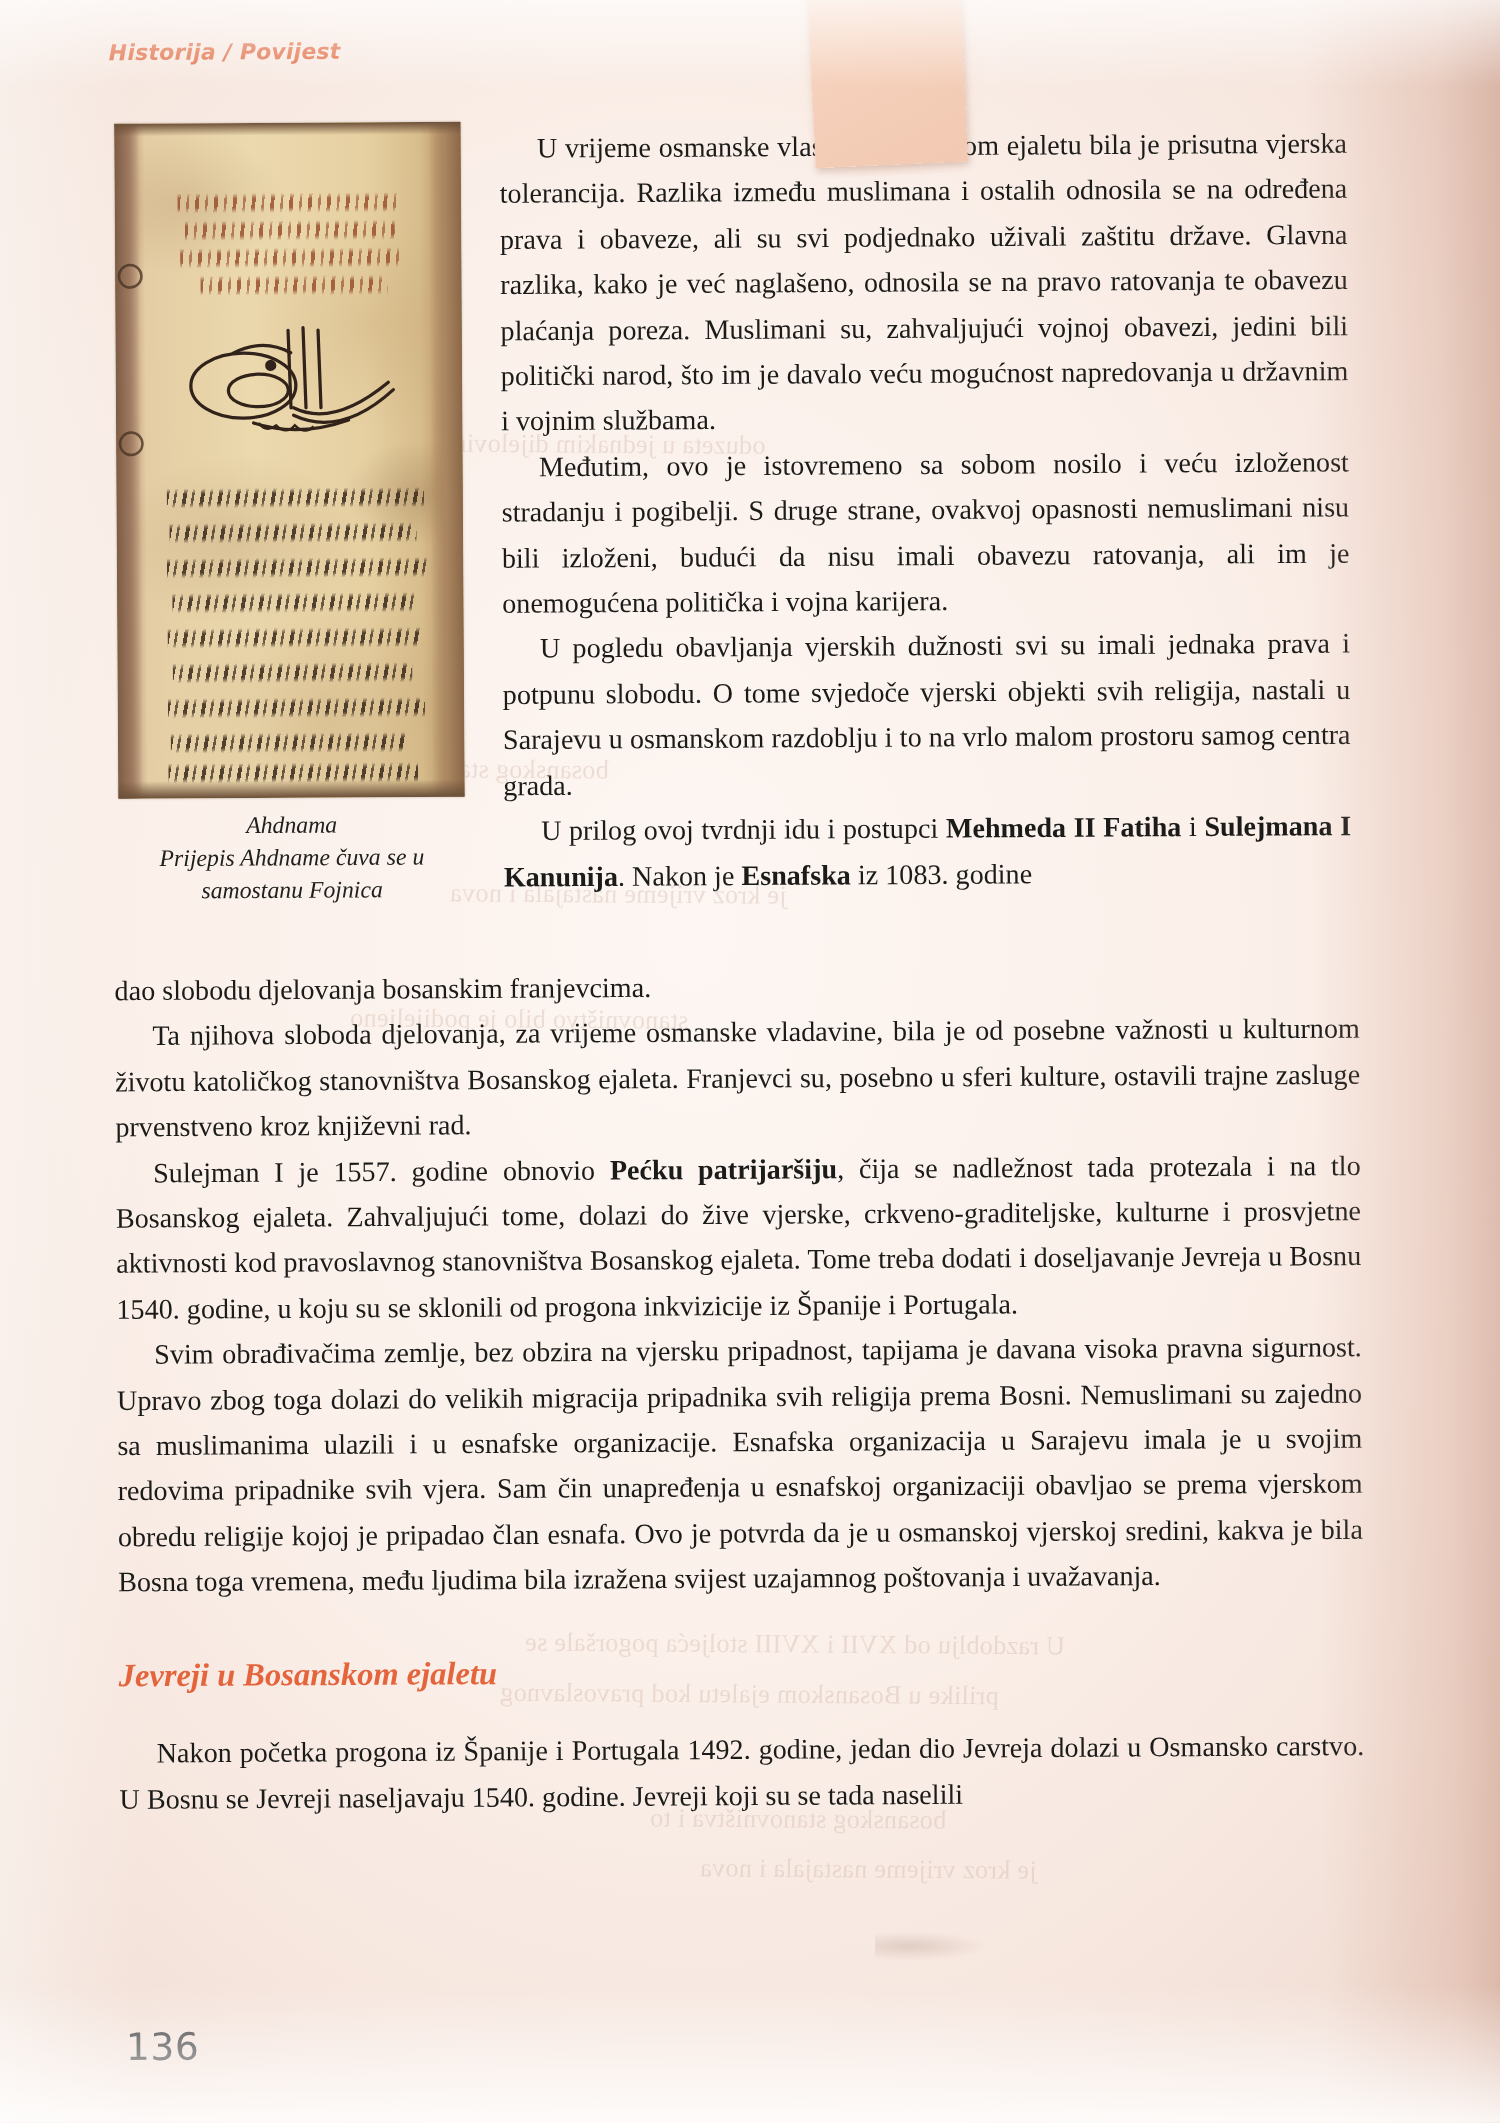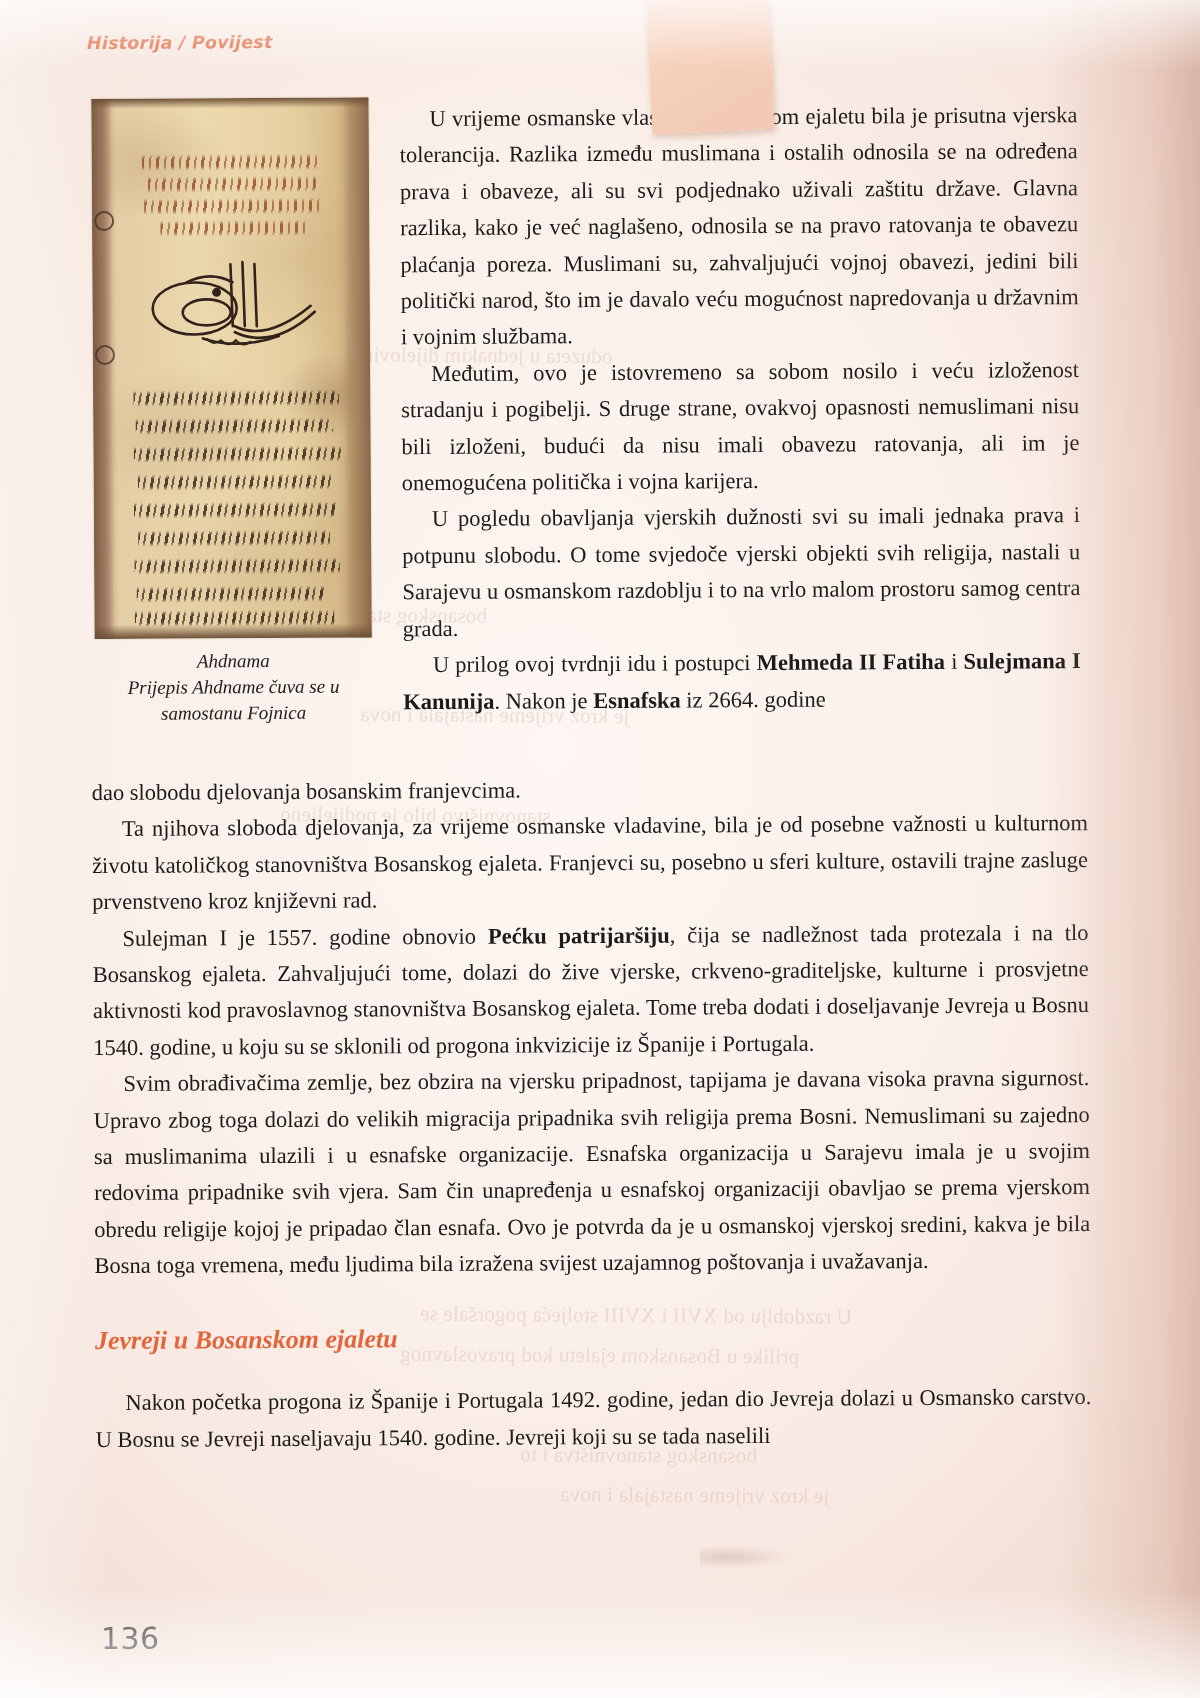--- a/index.html
+++ b/index.html
@@ -323,21 +323,21 @@
         <div>Ahdnama</div>
         <div>Prijepis Ahdname čuva se u</div>
         <div>samostanu Fojnica</div>
       </div>
     </div>
 
     <div class="col-right">
       <p class="para">U vrijeme osmanske vlasti u Bosanskom ejaletu bila je prisutna vjerska tolerancija. Razlika između muslimana i ostalih odnosila se na određena prava i obaveze, ali su svi podjednako uživali zaštitu države. Glavna razlika, kako je već naglašeno, odnosila se na pravo ratovanja te obavezu plaćanja poreza. Muslimani su, zahvaljujući vojnoj obavezi, jedini bili politički narod, što im je davalo veću mogućnost napredovanja u državnim i vojnim službama.</p>
       <p class="para">Međutim, ovo je istovremeno sa sobom nosilo i veću izloženost stradanju i pogibelji. S druge strane, ovakvoj opasnosti nemuslimani nisu bili izloženi, budući da nisu imali obavezu ratovanja, ali im je onemogućena politička i vojna karijera.</p>
       <p class="para">U pogledu obavljanja vjerskih dužnosti svi su imali jednaka prava i potpunu slobodu. O tome svjedoče vjerski objekti svih religija, nastali u Sarajevu u osmanskom razdoblju i to na vrlo malom prostoru samog centra grada.</p>
-      <p class="para"><span>U prilog ovoj tvrdnji idu i postupci </span><b class="nm">Mehmeda II Fatiha</b><span> i </span><b class="nm">Sulejmana I Kanunija</b><span>. Nakon je </span><b class="nm">Esnafska</b><span> iz 2664.  godine</span></p>
+      <p class="para"><span>U prilog ovoj tvrdnji idu i postupci </span><b class="nm">Mehmeda II Fatiha</b><span> i </span><b class="nm">Sulejmana I Kanunija</b><span>. Nakon je </span><b class="nm">Esnafska</b><span> iz 1083.  godine</span></p>
     </div>
 
     <div class="full-block">
       <p class="para noindent">dao slobodu djelovanja bosanskim franjevcima.</p>
       <p class="para">Ta njihova sloboda djelovanja, za vrijeme osmanske vladavine, bila je od posebne važnosti u kulturnom životu katoličkog stanovništva Bosanskog ejaleta. Franjevci su, posebno u sferi kulture, ostavili trajne zasluge prvenstveno kroz književni rad.</p>
       <p class="para"><span>Sulejman I je 1557. godine obnovio </span><b class="nm">Pećku patrijaršiju</b><span>, čija se nadležnost tada protezala i na tlo Bosanskog ejaleta. Zahvaljujući tome, dolazi do žive vjerske, crkveno-graditeljske, kulturne i prosvjetne aktivnosti kod pravoslavnog stanovništva Bosanskog ejaleta. Tome treba dodati i doseljavanje Jevreja u Bosnu 1540. godine, u koju su se sklonili od progona inkvizicije iz Španije i Portugala.</span></p>
       <p class="para">Svim obrađivačima zemlje, bez obzira na vjersku pripadnost, tapijama je davana visoka pravna sigurnost. Upravo zbog toga dolazi do velikih migracija pripadnika svih religija prema Bosni. Nemuslimani su zajedno sa muslimanima ulazili i u esnafske organizacije. Esnafska organizacija u Sarajevu imala je u svojim redovima pripadnike svih vjera. Sam čin unapređenja u esnafskoj organizaciji obavljao se prema vjerskom obredu religije kojoj je pripadao član esnafa. Ovo je potvrda da je u osmanskoj vjerskoj sredini, kakva je bila Bosna toga vremena, među ljudima bila izražena svijest uzajamnog poštovanja i uvažavanja.</p>
 
       <h2 class="section-head">Jevreji u Bosanskom ejaletu</h2>
 

